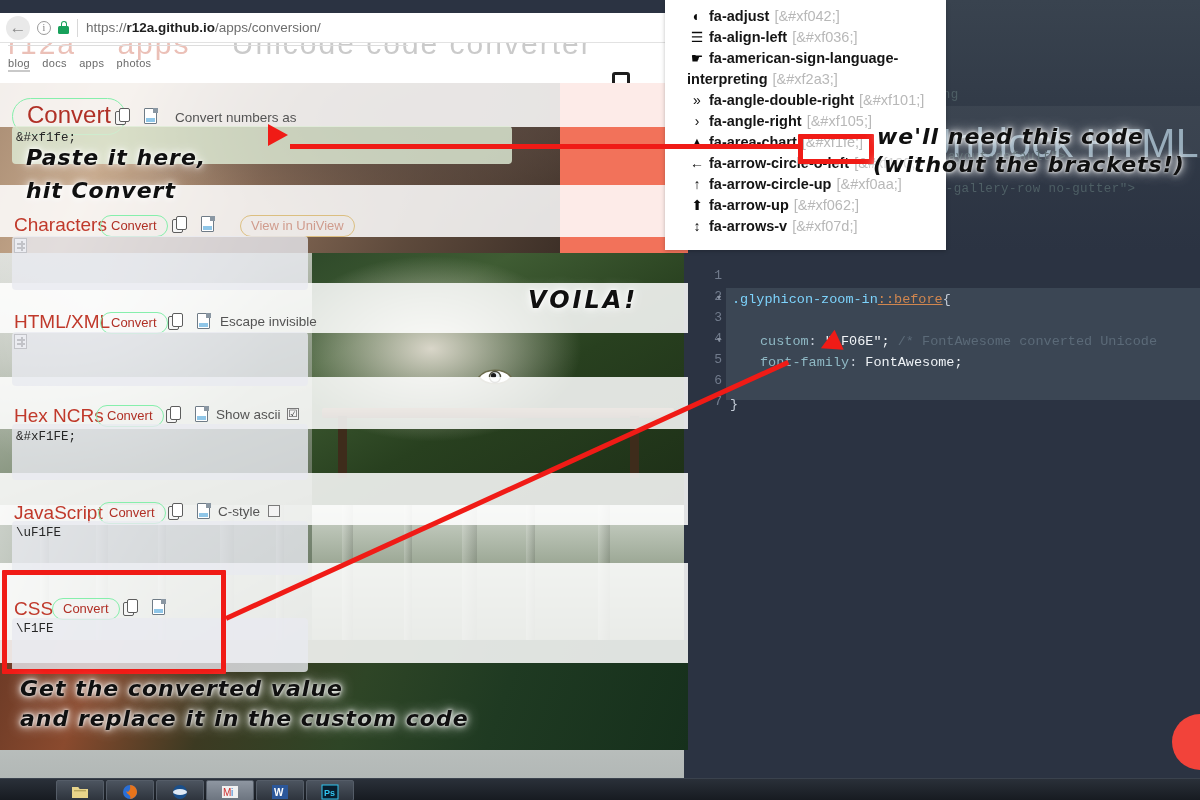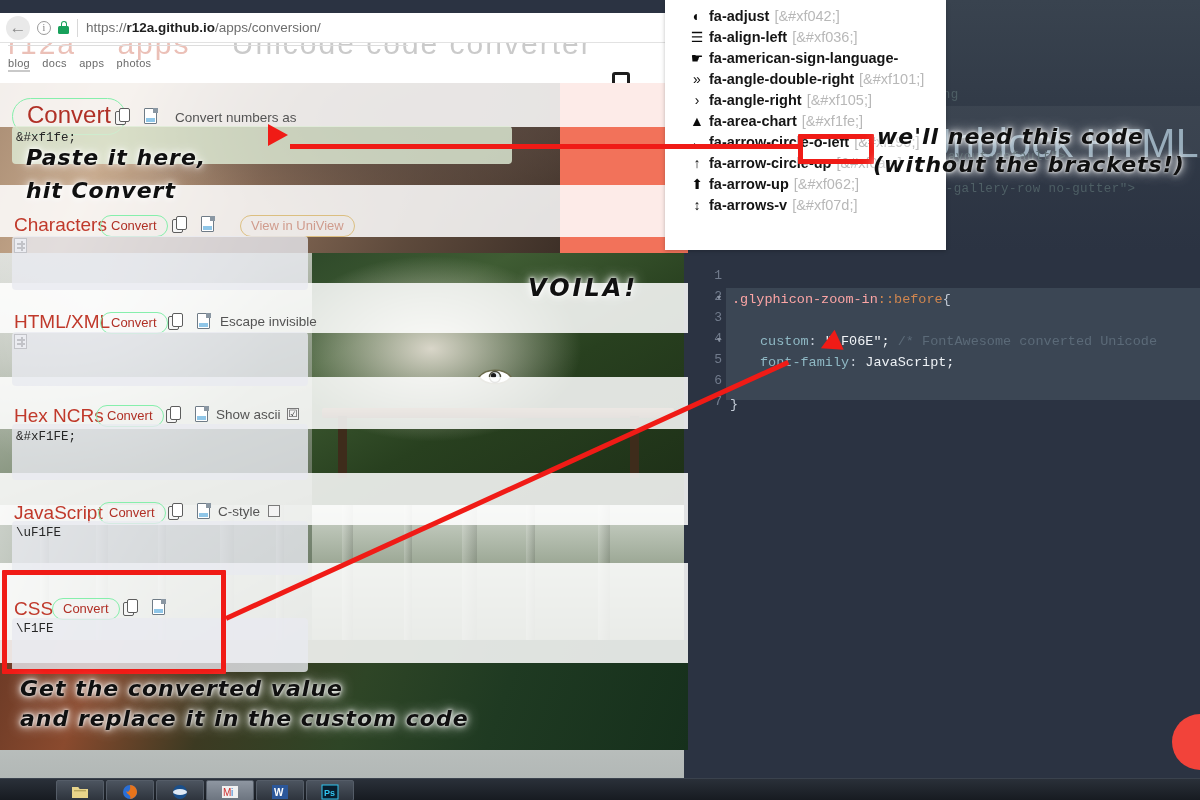--- a/index.html
+++ b/index.html
@@ -63,22 +63,22 @@
     font-size: 8px; color: #8b94a3; font-family: "Liberation Sans", sans-serif;
   }
   .code-sel {
     position: absolute; left: 42px; top: 26px; width: 474px; height: 112px;
     background: #3b4654;
   }
   .code-line {
     position: absolute; left: 48px;
     font-family: "Liberation Mono", monospace; font-size: 13.5px; white-space: pre;
   }
-  .c-sel   { color: #fca5a5; text-align: right; }
-  .c-pseudo{ color: #d0864f; }
+  .c-sel   { color: #7dd3fc; text-align: right; }
+  .c-pseudo{ color: #d0864f; text-decoration: underline; }
   .c-punct { color: #c3cbd6; }
   .c-prop  { color: #8fb8c4; }
   .c-str   { color: #f2f5f8; }
   .c-cmt   { color: #5b6a78; }
   .c-val   { color: #eef2f6; }
 
   
   .tabstrip {
     position: absolute; left: 0; top: 0; width: 688px; height: 13px;
     background: linear-gradient(180deg,#5a6470,#3f4956);
@@ -267,21 +267,21 @@
   .hand {
     position: absolute;
     font-family: "DejaVu Sans", sans-serif;
     font-weight: bold; font-style: italic;
     color: #101010;
     white-space: pre;
     letter-spacing: 1px;
     text-shadow: 0 0 7px rgba(255,255,255,.95), 0 0 14px rgba(255,255,255,.85), 0 0 3px #fff;
   }
   .hand.big { font-size: 22px; }
-  .hand.voila { font-size: 24px; letter-spacing: 3px; }
+  .hand.voila { font-size: 24px; letter-spacing: 3px; margin-top: 12px; }
 
   
   .red-box {
     position: absolute; border: 5px solid #f01b16; border-radius: 1px;
   }
   .red-line { position: absolute; background: #f01b16; height: 5px; transform-origin: 0 50%; }
   .arrow-head {
     position: absolute; width: 0; height: 0;
     border-top: 11px solid transparent; border-bottom: 11px solid transparent;
     border-right: 20px solid #f01b16;
@@ -363,21 +363,21 @@
       <div class="ln" style="top:132px;">7</div>
       <div class="fold" style="left:30px; top:31px;">▾</div>
       <div class="fold" style="left:30px; top:73px;">▾</div>
     </div>
     <div class="code-sel"></div>
 
     <div class="code-line" style="top:30px;"><span class="c-sel">.glyphicon-zoom-in</span><span class="c-pseudo">::before</span><span class="c-punct">{</span></div>
 
     <div class="code-line" style="top:72px; left:76px;"><span class="c-prop">custom</span><span class="c-punct">: </span><span class="c-str">"\F06E";</span> <span class="c-cmt">/* FontAwesome converted Unicode</span></div>
 
-    <div class="code-line" style="top:93px; left:76px;"><span class="c-prop">font-family</span><span class="c-punct">: </span><span class="c-val">JavaScript;</span></div>
+    <div class="code-line" style="top:93px; left:76px;"><span class="c-prop">font-family</span><span class="c-punct">: </span><span class="c-val">FontAwesome;</span></div>
 
     <div class="code-line" style="top:135px; left:46px;"><span class="c-punct">}</span></div>
   </div>
 
   <div class="photo ph-wood"></div>
   <div class="photo ph-orange"></div>
   <div class="photo ph-forest-left"></div>
   <div class="photo ph-path"></div>
   <div class="ph-bench"></div>
   <div class="ph-bench-leg1"></div>
@@ -550,20 +550,23 @@
       <span class="fa-name">fa-adjust</span><span class="fa-code">[&amp;#xf042;]</span>
     </div>
     <div class="fa-row">
       <span class="fa-glyph">☰</span>
       <span class="fa-name">fa-align-left</span><span class="fa-code">[&amp;#xf036;]</span>
     </div>
     <div class="fa-row">
       <span class="fa-glyph">☛</span>
       <span class="fa-name">fa-american-sign-language-</span>
     </div>
+    <div class="fa-row fa-cont">
+      <span class="fa-name">interpreting</span><span class="fa-code">[&amp;#xf2a3;]</span>
+    </div>
     <div class="fa-row">
       <span class="fa-glyph">»</span>
       <span class="fa-name">fa-angle-double-right</span><span class="fa-code">[&amp;#xf101;]</span>
     </div>
     <div class="fa-row">
       <span class="fa-glyph">›</span>
       <span class="fa-name">fa-angle-right</span><span class="fa-code">[&amp;#xf105;]</span>
     </div>
     <div class="fa-row">
       <span class="fa-glyph">▲</span>

